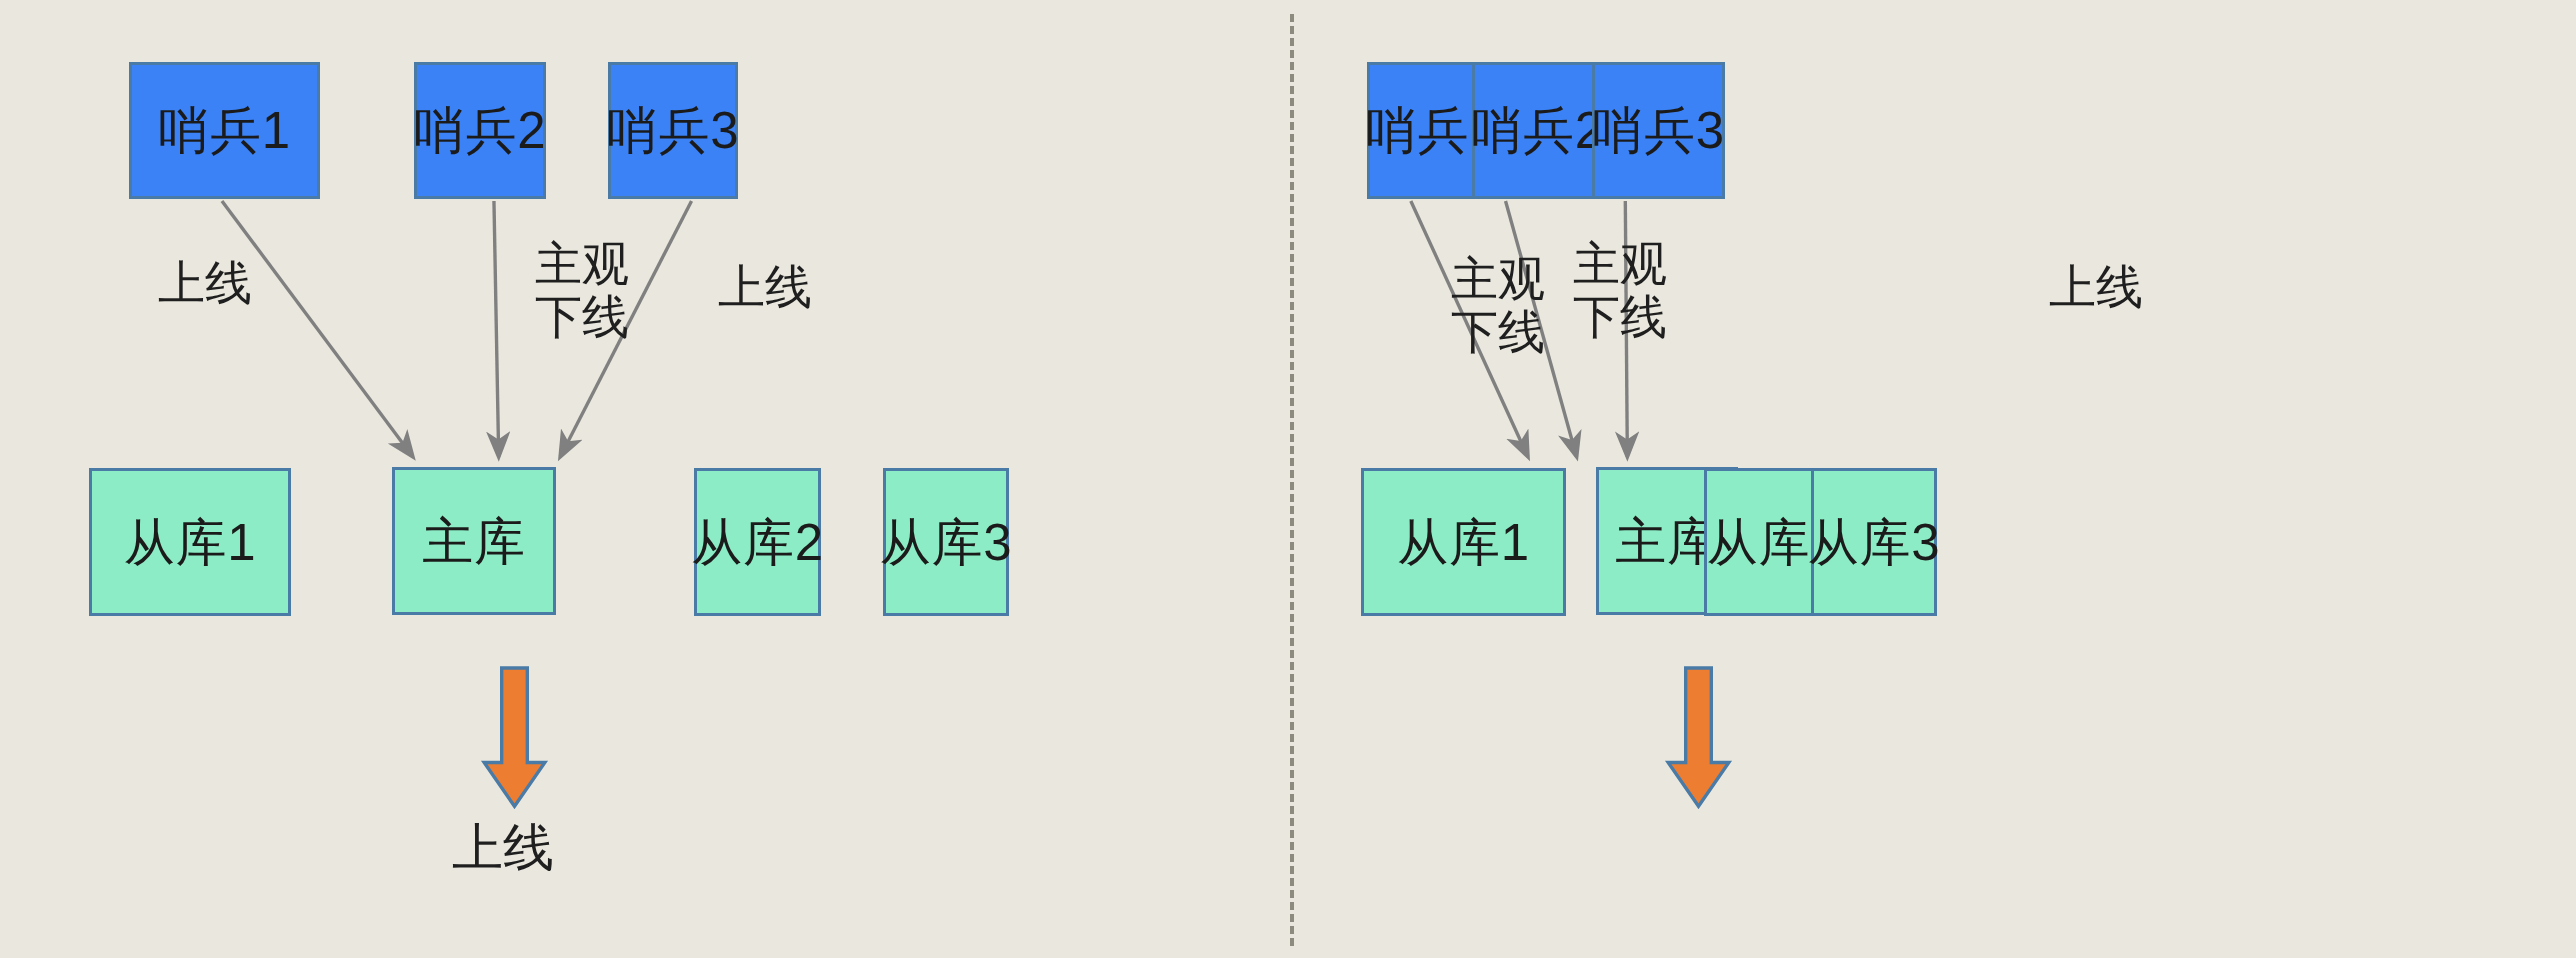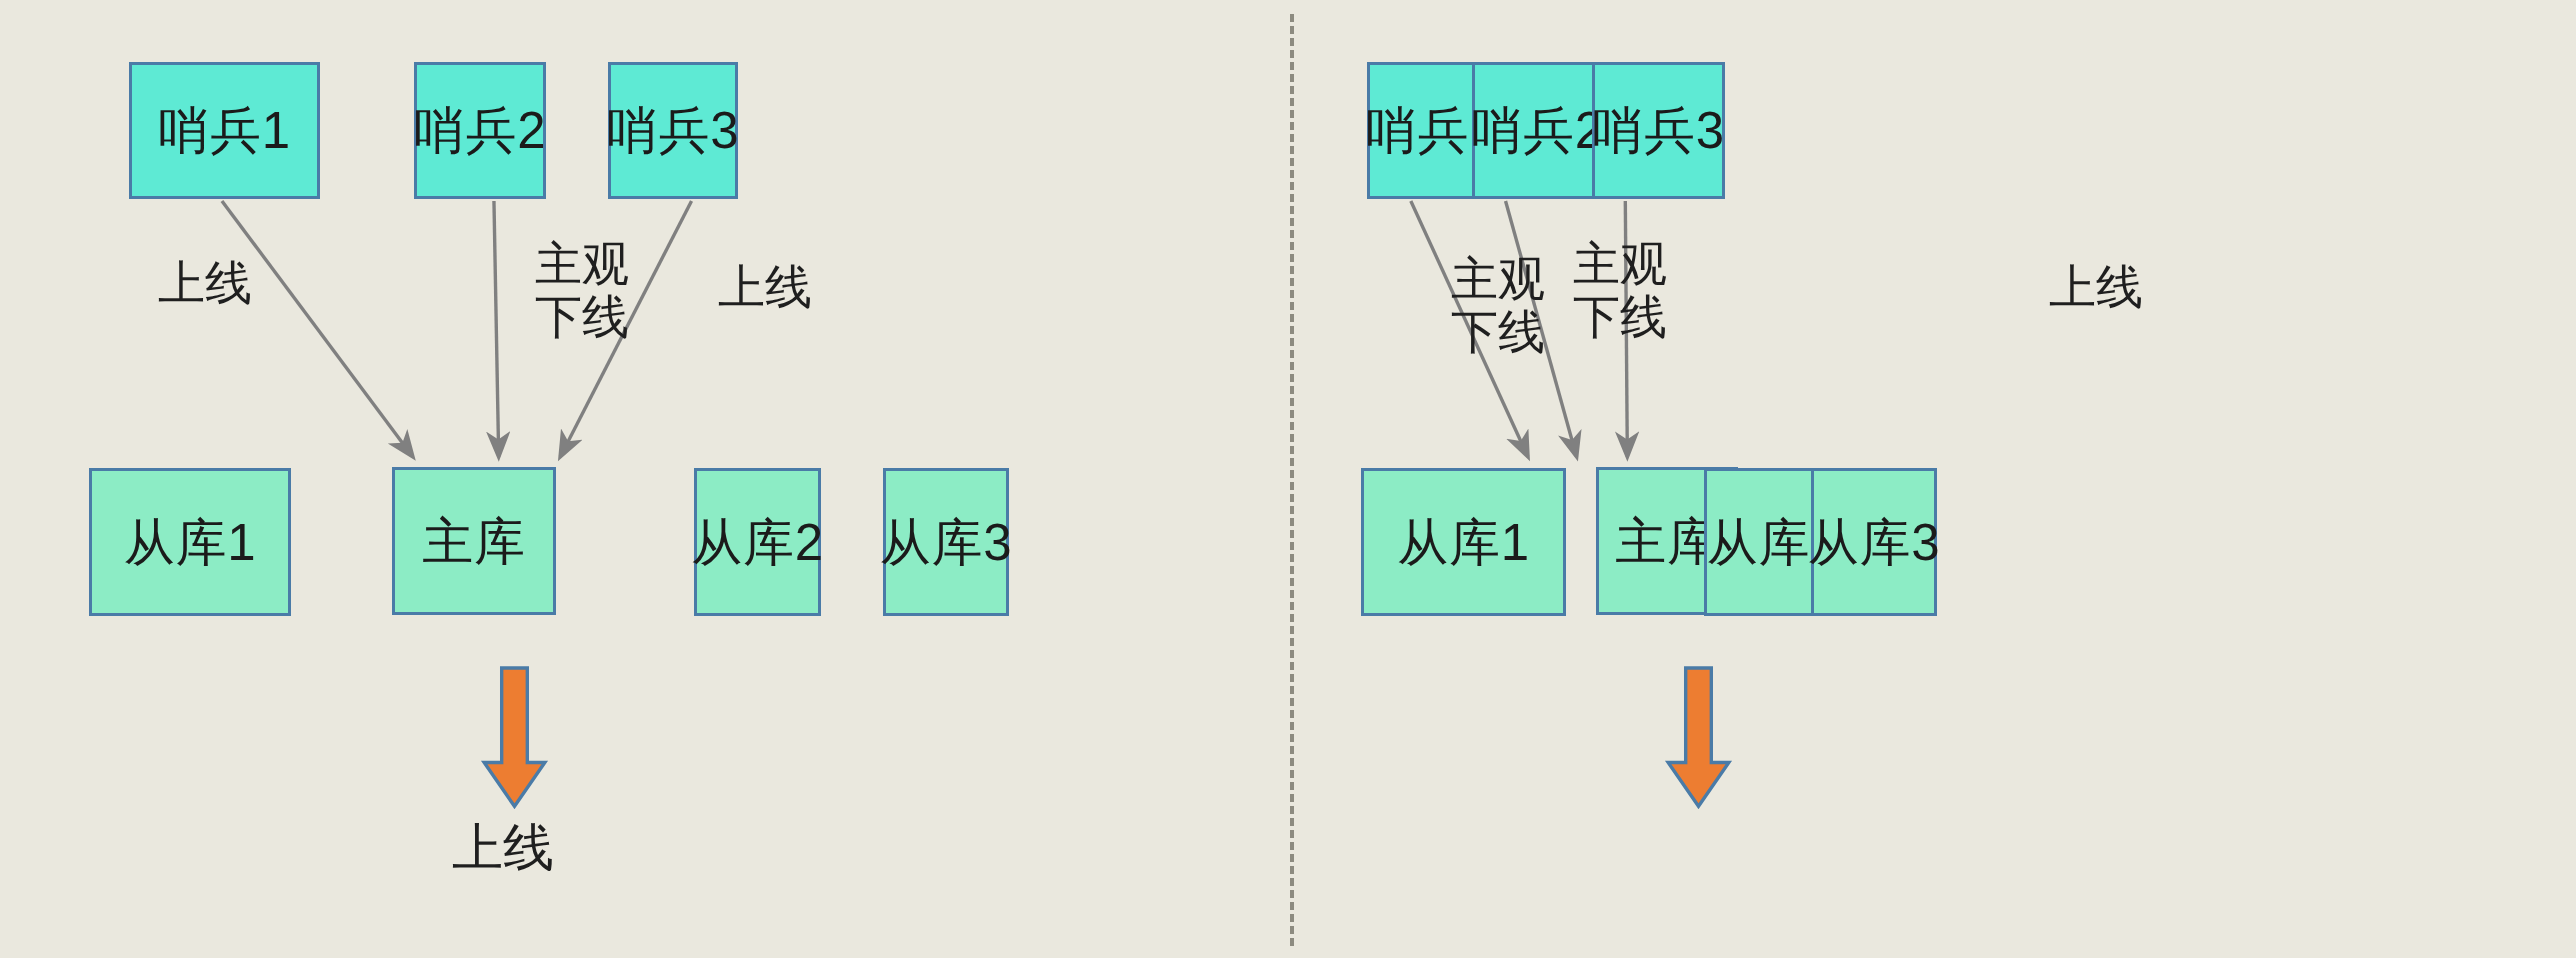--- a/index.html
+++ b/index.html
@@ -21,21 +21,21 @@
     border: 3.4px solid #4a7ba7;
     display: flex;
     align-items: center;
     justify-content: center;
     color: #1b1b1b;
     font-size: 51px;
     line-height: 1;
     letter-spacing: 0.7px;
     white-space: nowrap;
   }
-  .node.sentinel { background: #5eead4; }
+  .node.sentinel { background: #3b82f6; }
   .node.db { background: #8cecc5; }
   .edge-label {
     position: absolute;
     color: #1f1f1f;
     font-size: 47px;
     line-height: 1.12;
     white-space: pre-line;
     text-align: center;
   }
   .outcome-label {

